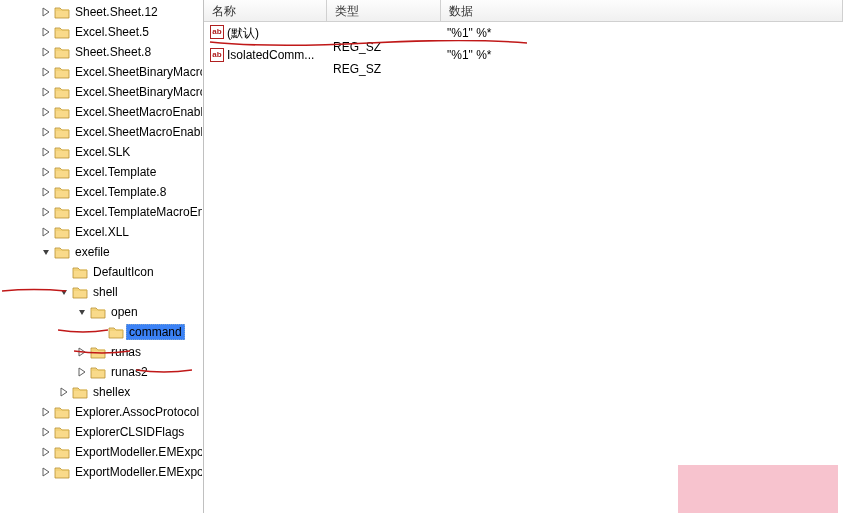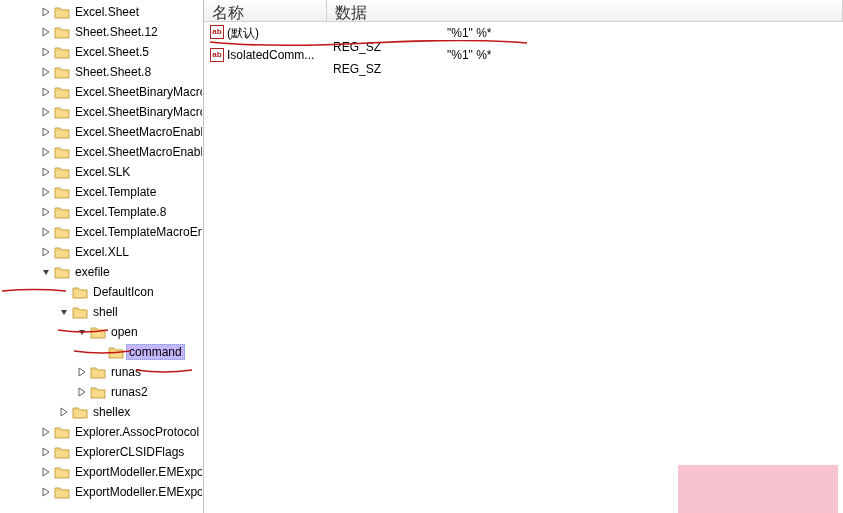--- a/index.html
+++ b/index.html
@@ -2,40 +2,40 @@
 <html><head>
 <meta charset="utf-8">
 <style>
   * { margin: 0; padding: 0; box-sizing: border-box; }
   body { font-family: "Microsoft YaHei", Tahoma, sans-serif; font-size: 12px; color: #000; background: #fff; width: 843px; height: 513px; overflow: hidden; position: relative; }
   .container { display: flex; width: 100%; height: 100%; }
   .tree-pane { width: 203px; height: 100%; overflow: hidden; padding-top: 2px; }
   .divider { width: 1px; background: #c0c0c0; height: 100%; }
   .list-pane { flex: 1; height: 100%; display: flex; flex-direction: column; }
   .header-row { display: flex; height: 22px; border-bottom: 1px solid #d0d0d0; background: linear-gradient(#fdfdfd,#f0f0f0); }
-  .header-cell { padding: 3px 8px; border-right: 1px solid #d0d0d0; font-size: 16px; color: #333; }
+  .header-cell { padding: 3px 8px; border-right: 1px solid #d0d0d0; font-size: 12px; color: #333; }
   .hc-name { width: 123px; }
   .hc-type { width: 114px; }
   .hc-data { flex: 1; }
   .list-body { flex: 1; position: relative; }
   .row { display: flex; height: 22px; align-items: center; }
   .cell { padding: 2px 6px; overflow: hidden; white-space: nowrap; text-overflow: ellipsis; font-size: 12px; }
   .c-name { width: 123px; display: flex; gap: 3px; }
   .c-type { width: 114px; margin-top: 28px; }
   .c-data { flex: 1; }
   .reg-icon { width: 14px; height: 14px; background: #fff; border: 1px solid #b02020; display: inline-flex; align-items: center; justify-content: center; font-size: 8px; color: #b02020; font-weight: bold; line-height: 1; }
   
   .tree-node { white-space: nowrap; height: 20px; display: flex; align-items: center; }
   .tree-ind { display: inline-block; height: 20px; position: relative; }
   .expander { width: 12px; height: 12px; display: inline-flex; align-items: center; justify-content: center; cursor: pointer; }
   .expander svg { width: 10px; height: 10px; }
   .folder { width: 16px; height: 14px; display: inline-flex; align-items: center; justify-content: center; margin: 0 2px; }
   .folder svg { width: 16px; height: 14px; }
   .node-label { padding: 1px 3px; display: inline-block; max-width: 130px; overflow: hidden; text-overflow: clip; white-space: nowrap; vertical-align: middle; }
-  .node-label.sel { background: #c4b5fd; border: 1px dotted #7da2ce; padding: 0 2px; }
+  .node-label.sel { background: #3b82f6; border: 1px dotted #7da2ce; padding: 0 2px; }
   
   .pink { position: absolute; right: 5px; bottom: 0; width: 160px; height: 48px; background: #f7c3ce; }
   
   .mark { position: absolute; pointer-events: none; }
 </style>
 </head>
 <body>
 
 <div class="container">
   <div class="tree-pane" id="tree">
@@ -45,35 +45,20 @@
           <svg viewBox="0 0 10 10">
             <path d="M2 1 L8 5 L2 9 Z" fill="none" stroke="#606060" stroke-width="1"></path>
           </svg>
         </span>
         <span class="folder">
           <svg viewBox="0 0 16 14">
             <path d="M1 3 L6 3 L8 5 L15 5 L15 13 L1 13 Z" fill="#f9da8a" stroke="#b89030" stroke-width="0.8"></path>
             <path d="M1 5 L15 5" stroke="#e9c560" stroke-width="0.8"></path>
           </svg>
         </span>
-        <span class="node-label">Excel.Sheet</span>
-      </div>
-      <div class="tree-node">
-        <span class="tree-ind" style="width:40px"></span>
-        <span class="expander">
-          <svg viewBox="0 0 10 10">
-            <path d="M2 1 L8 5 L2 9 Z" fill="none" stroke="#606060" stroke-width="1"></path>
-          </svg>
-        </span>
-        <span class="folder">
-          <svg viewBox="0 0 16 14">
-            <path d="M1 3 L6 3 L8 5 L15 5 L15 13 L1 13 Z" fill="#f9da8a" stroke="#b89030" stroke-width="0.8"></path>
-            <path d="M1 5 L15 5" stroke="#e9c560" stroke-width="0.8"></path>
-          </svg>
-        </span>
         <span class="node-label">Sheet.Sheet.12</span>
       </div>
       <div class="tree-node">
         <span class="tree-ind" style="width:40px"></span>
         <span class="expander">
           <svg viewBox="0 0 10 10">
             <path d="M2 1 L8 5 L2 9 Z" fill="none" stroke="#606060" stroke-width="1"></path>
           </svg>
         </span>
         <span class="folder">
@@ -404,20 +389,21 @@
             <path d="M1 5 L15 5" stroke="#e9c560" stroke-width="0.8"></path>
           </svg>
         </span>
         <span class="node-label">ExportModeller.EMExport</span>
       </div>
     </div>
   <div class="divider"></div>
   <div class="list-pane">
     <div class="header-row">
       <div class="header-cell hc-name">名称</div>
+      <div class="header-cell hc-type">类型</div>
       <div class="header-cell hc-data">数据</div>
     </div>
     <div class="list-body" id="rows">
 
       <svg class="mark" style="left:5px; top:18px;" width="320" height="10">
         <path d="M1 2 Q60 8 160 3 T318 3" stroke="#c01818" stroke-width="1.6" fill="none"></path>
       </svg>
     <div class="row">
           <div class="cell c-name">
             <span class="reg-icon">ab</span>

